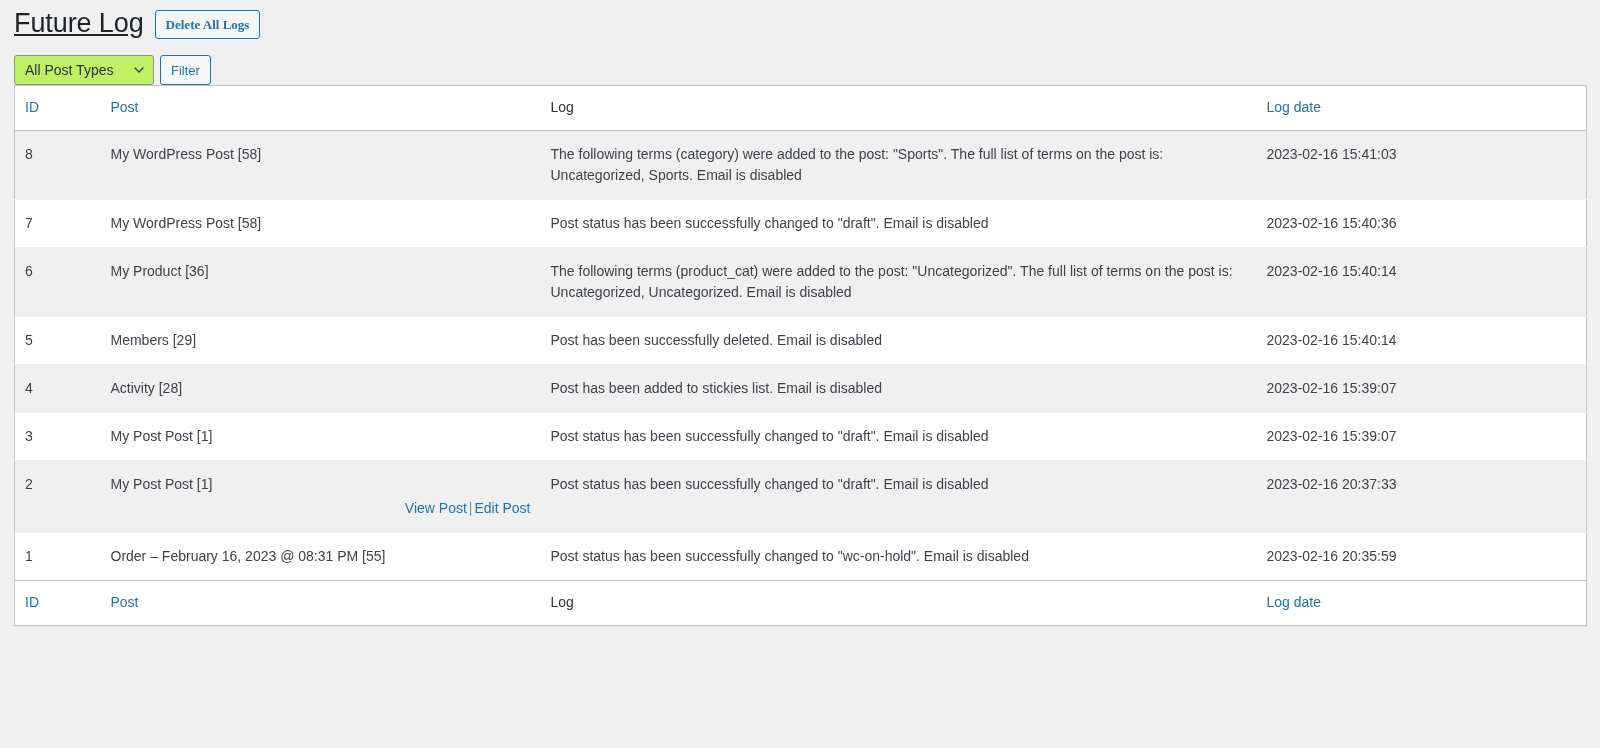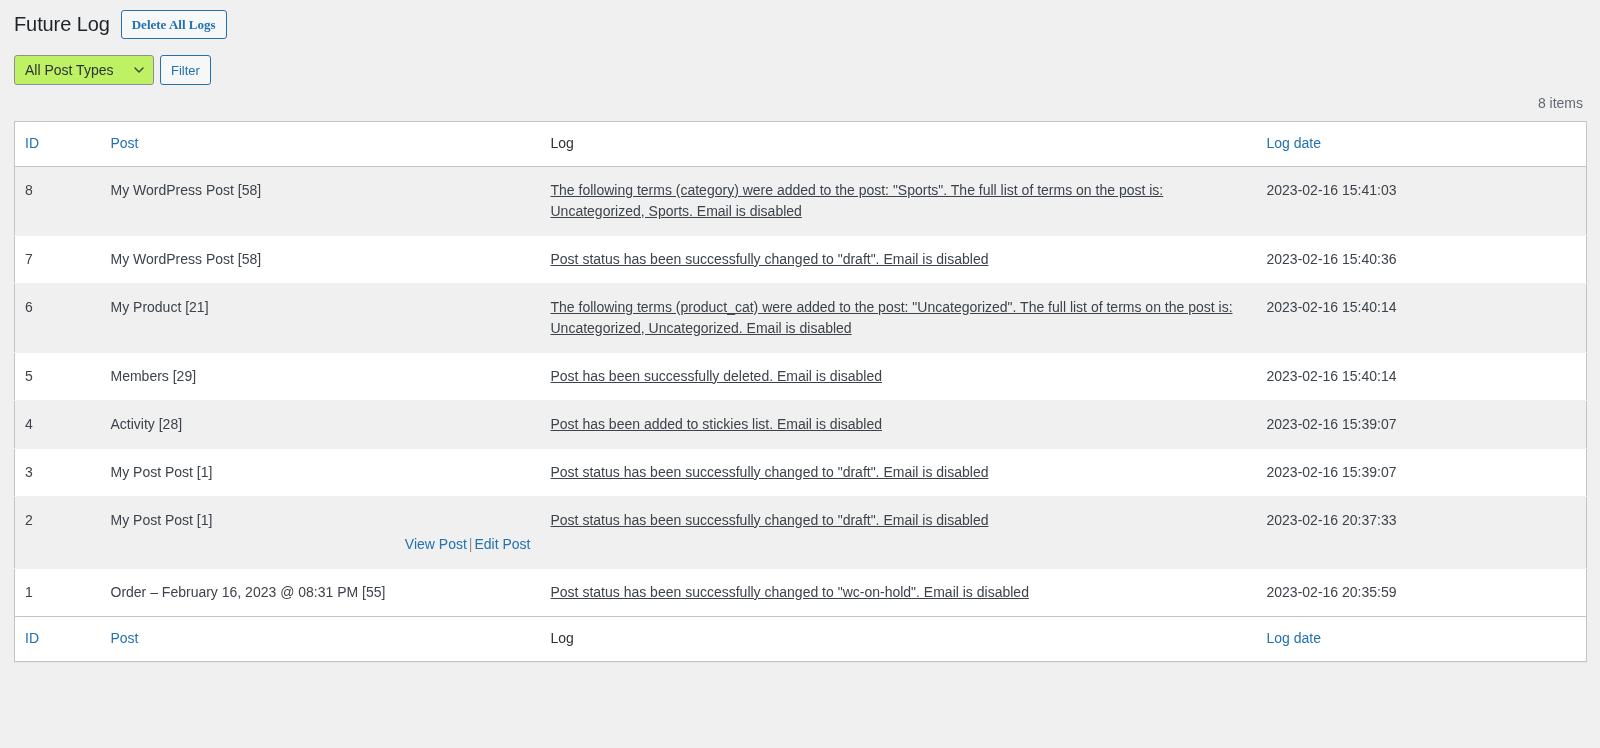--- a/index.html
+++ b/index.html
@@ -21,26 +21,27 @@
 
   
   .page-head {
     display: flex;
     align-items: center;
     gap: 11px;
     padding-top: 6px;
     height: 42px;
   }
   .page-title {
-    font-size: 20px;
+    font-size: 27px;
     font-weight: 400;
     color: #1d2327;
     line-height: 1.3;
     margin: 0;
     letter-spacing: -0.1px;
+    text-decoration: underline;
   }
 
   .btn-secondary {
     display: inline-flex;
     align-items: center;
     justify-content: center;
     height: 29px;
     padding: 0 10px;
     background: #f6f7f7;
     border: 1px solid #2271b1;
@@ -155,21 +156,21 @@
     color: #3c434a;
     padding: 13px 10px 13px 10px;
     line-height: 1.5;
   }
   table.wp-list tbody tr { border-bottom: 1px solid #f0f0f1; }
   table.wp-list tbody tr.alt { background: #f0f0f1; }
   table.wp-list tbody tr:last-child { border-bottom: none; }
 
   td.cell-id { padding-left: 11px; }
   td.cell-post { padding-left: 11px; }
-  td.cell-log { padding-left: 11px; text-decoration: underline; }
+  td.cell-log { padding-left: 11px; }
   td.cell-date { padding-left: 11px; white-space: nowrap; }
 
   .row-actions {
     margin-top: 2px;
     font-size: 14px;
     color: #787c82;
     line-height: 1.6;
     text-align: right;
   }
   .row-actions a { color: #2271b1; text-decoration: none; cursor: pointer; }
@@ -190,23 +191,20 @@
       <span>All Post Types</span>
       <span class="chev">
         <svg viewBox="0 0 10 10" width="10" height="10" aria-hidden="true">
           <path d="M1 3 L5 7 L9 3" fill="none" stroke="#3c434a" stroke-width="1.4" stroke-linecap="round" stroke-linejoin="round"></path>
         </svg>
       </span>
     </div>
     <button class="btn-filter">Filter</button>
   </div>
 
-  <div class="tablenav">
-    <span class="displaying-num">8 items</span>
-  </div>
 
   <table class="wp-list">
     <colgroup>
       <col class="col-id">
       <col class="col-post">
       <col class="col-log">
       <col class="col-date">
     </colgroup>
     <thead>
       <tr>
@@ -237,21 +235,21 @@
           <td class="cell-id">7</td>
           <td class="cell-post">
             <div>My WordPress Post [58]</div>
           </td>
           <td class="cell-log">Post status has been successfully changed to "draft". Email is disabled</td>
           <td class="cell-date">2023-02-16 15:40:36</td>
         </tr>
         <tr class="alt">
           <td class="cell-id">6</td>
           <td class="cell-post">
-            <div>My Product [21]</div>
+            <div>My Product [36]</div>
           </td>
           <td class="cell-log">The following terms (product_cat) were added to the post: "Uncategorized". The full list of terms on the post is: Uncategorized, Uncategorized. Email is disabled</td>
           <td class="cell-date">2023-02-16 15:40:14</td>
         </tr>
         <tr>
           <td class="cell-id">5</td>
           <td class="cell-post">
             <div>Members [29]</div>
           </td>
           <td class="cell-log">Post has been successfully deleted. Email is disabled</td>

